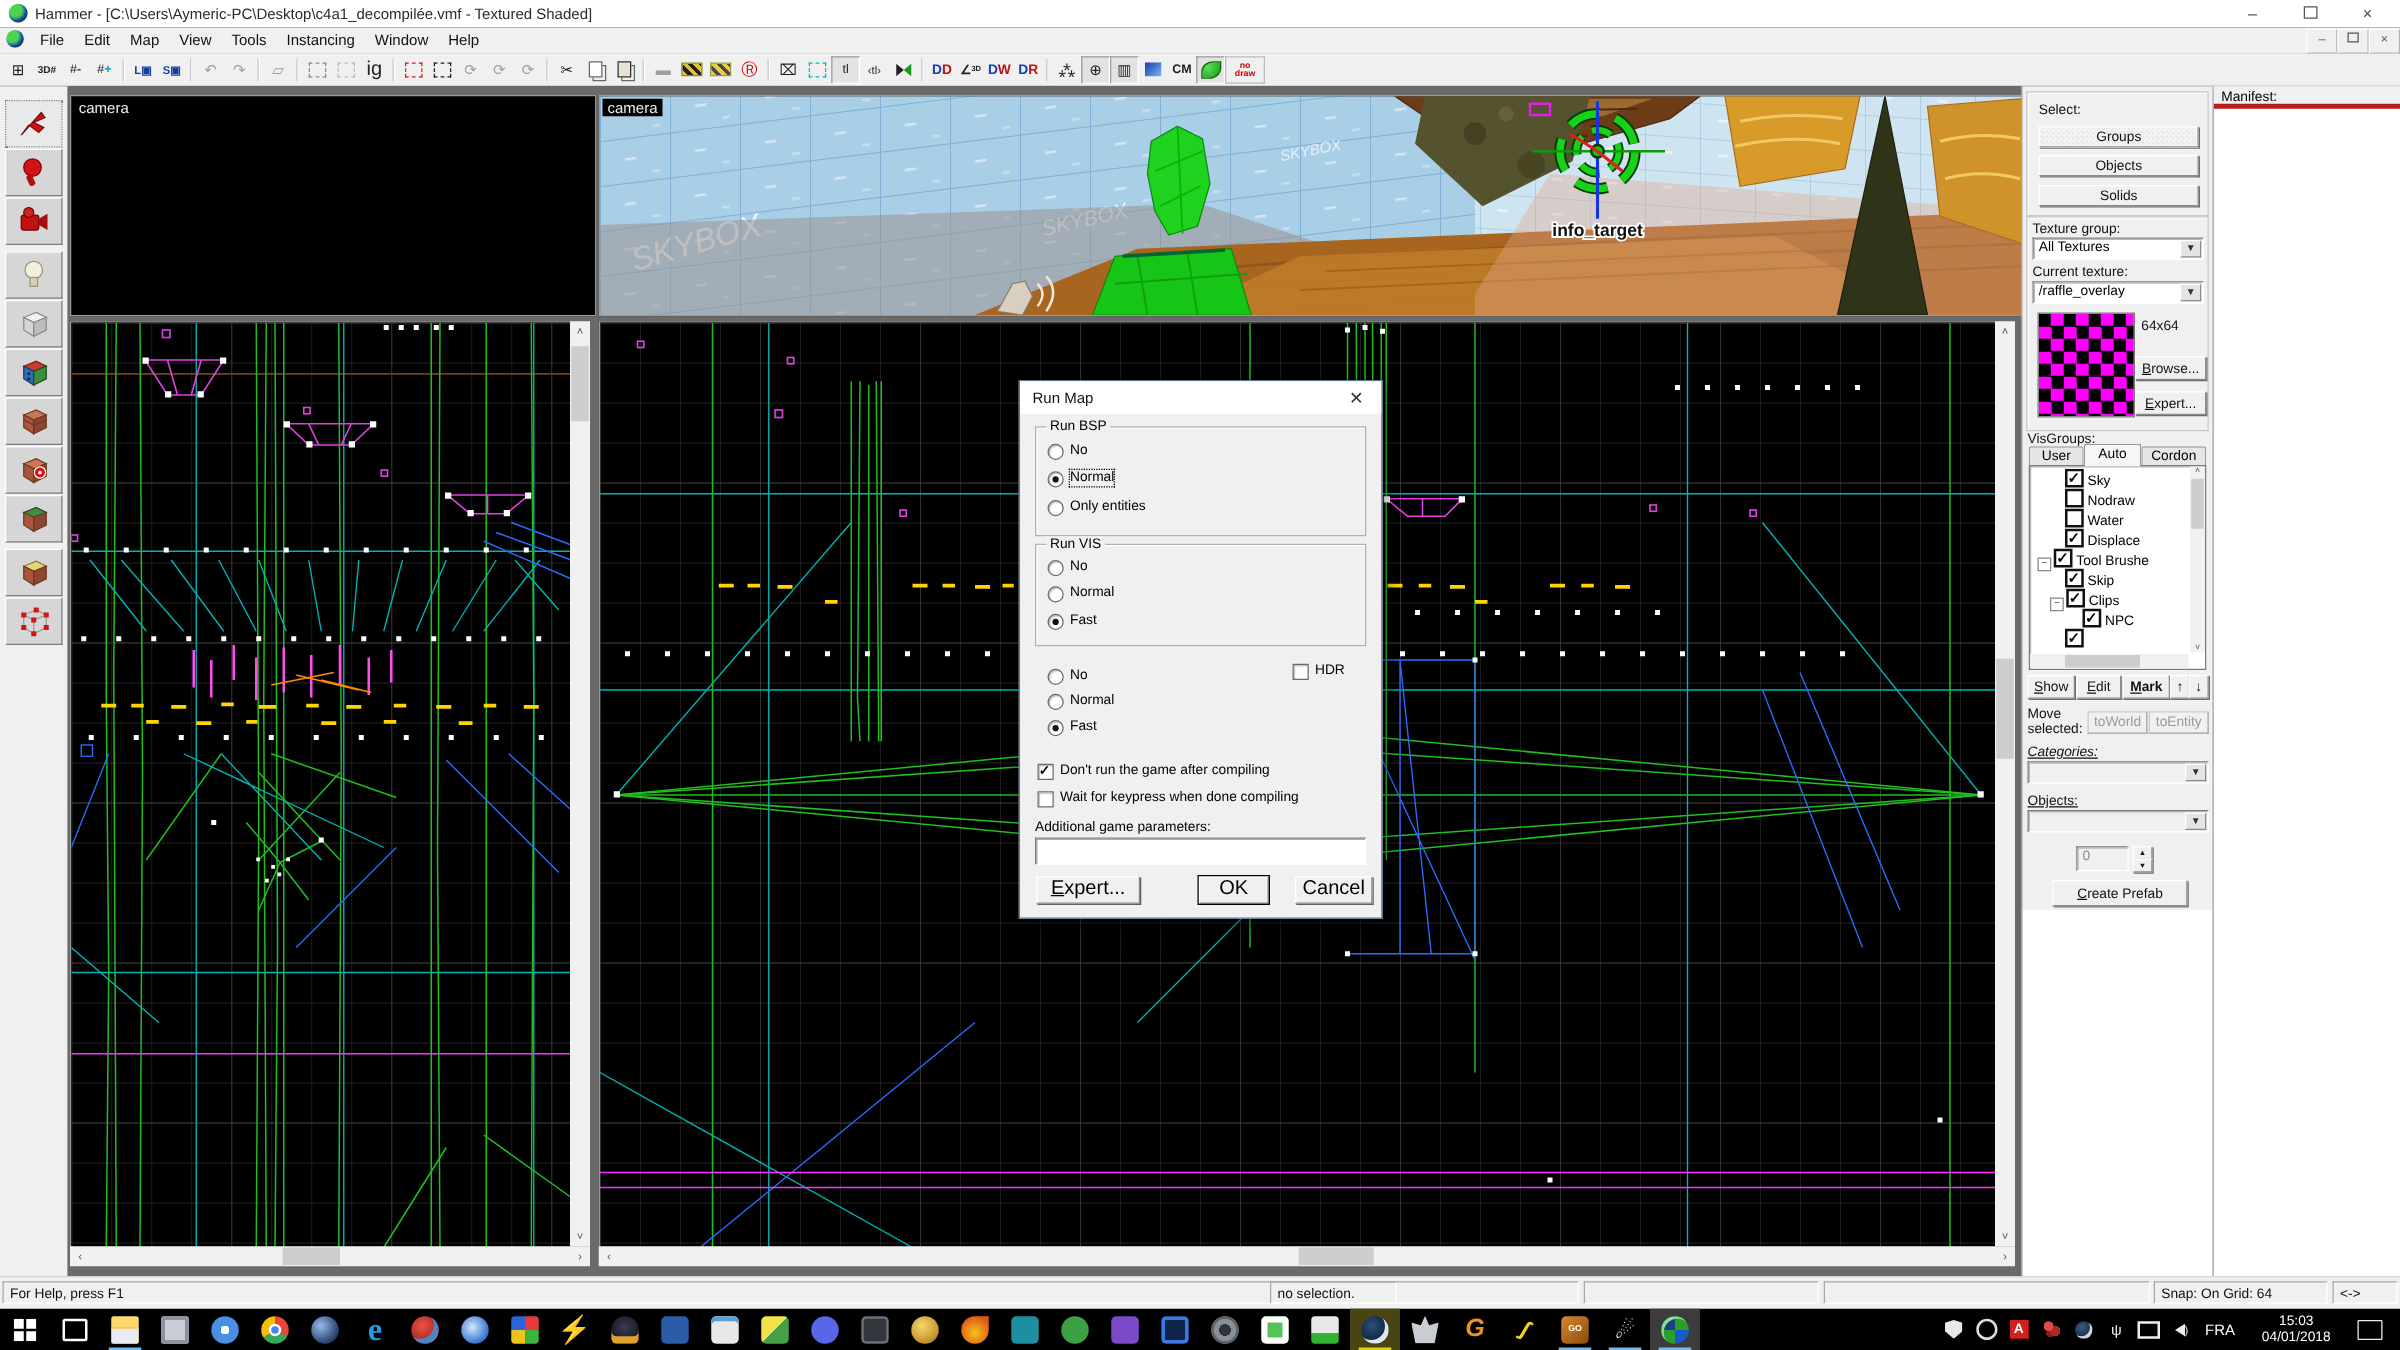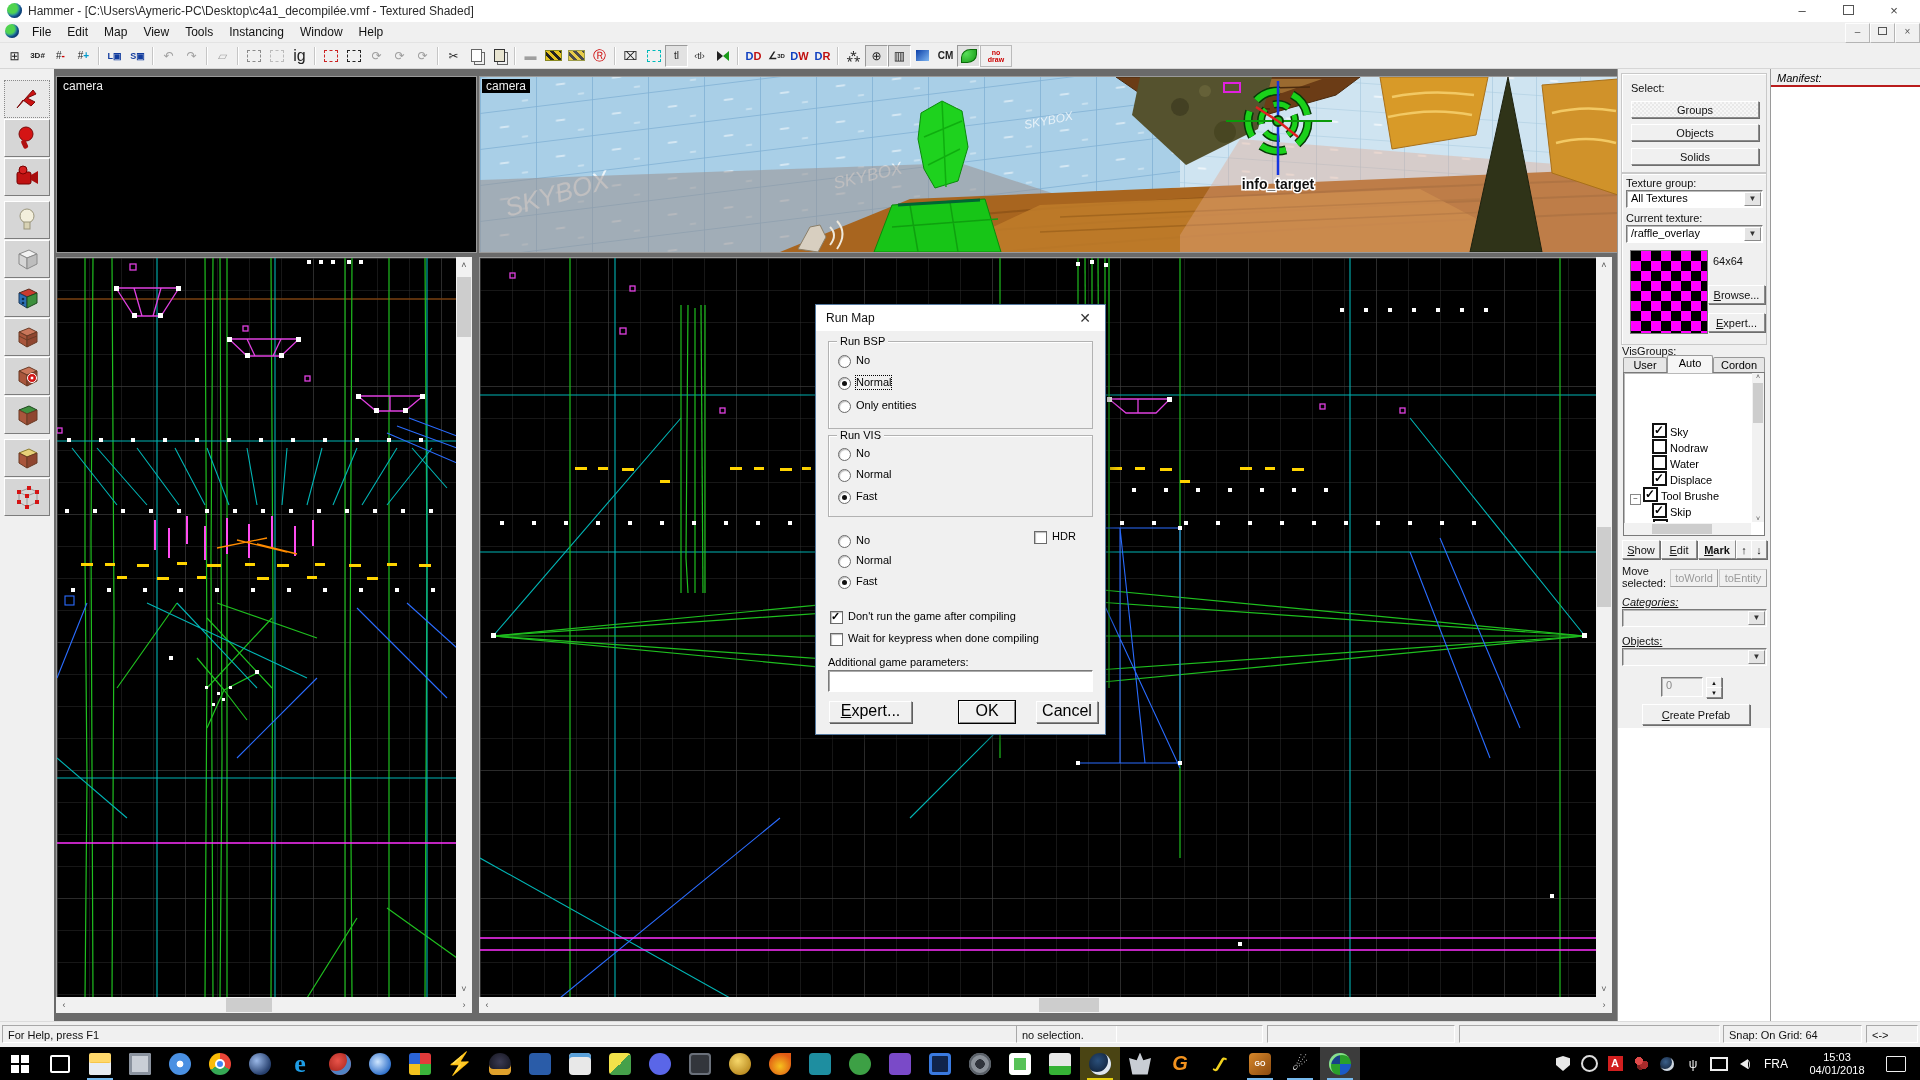--- a/index.html
+++ b/index.html
@@ -36,21 +36,21 @@
   .vp{position:absolute;border:1px solid #9a9a9a;background:#000;overflow:hidden;}
   .camchip{position:absolute;left:2px;top:2px;background:#000;color:#efefef;font-size:12px;padding:0 4px;line-height:14px;z-index:5;}
   .sbv{position:absolute;width:16px;background:#f1f1f1;}
   .sbh{position:absolute;height:16px;background:#f1f1f1;}
   .sbarr{position:absolute;color:#555;font-size:9px;text-align:center;line-height:16px;width:16px;height:16px;}
   .sbthumb{position:absolute;background:#cdcdcd;}
   
   .sidebar{left:1617px;top:69px;width:153px;height:659px;background:#f0f0f0;border-left:1px solid #9a9a9a;font-size:11px;}
   .sidebar-white{left:1617px;top:728px;width:153px;height:293px;background:#fff;border-left:1px solid #9a9a9a;}
   .manifest{left:1770px;top:69px;width:150px;height:952px;background:#fff;border-left:1px solid #9a9a9a;}
-  .manifest .mhead{position:absolute;left:0;top:0;width:100%;height:18px;background:#f0f0f0;border-bottom:2px solid #b91c1c;line-height:18px;padding-left:6px;box-sizing:border-box;font-style:italic;}
+  .manifest .mhead{position:absolute;left:0;top:0;width:100%;height:18px;background:#f0f0f0;border-bottom:4px solid #b91c1c;line-height:18px;padding-left:6px;box-sizing:border-box;}
   .etchbox{position:absolute;border:1px solid #c9c9c9;box-shadow:inset 1px 1px 0 #fff;}
   .btn{position:absolute;background:#f0f0f0;border:1px solid #8a8a8a;border-top-color:#fff;border-left-color:#fff;box-shadow:1px 1px 0 #6e6e6e;text-align:center;font-size:11px;color:#111;display:flex;align-items:center;justify-content:center;}
   .btn.checker{background:repeating-conic-gradient(#e9e9e9 0 25%,#f6f6f6 0 50%);background-size:4px 4px;}
   .btn.disab{color:#9a9a9a;box-shadow:none;border-color:#c9c9c9 #9f9f9f #9f9f9f #c9c9c9;}
   .ulf{display:block;}
   .ulf::first-letter{text-decoration:underline;}
   .combo{position:absolute;background:#fff;border:1px solid #7a7a7a;border-bottom-color:#fff;border-right-color:#fff;box-shadow:inset 1px 1px 0 #b9b9b9;}
   .combo .val{position:absolute;left:4px;top:1px;line-height:13px;}
   .combo .drop{position:absolute;right:1px;top:1px;bottom:1px;width:15px;background:#e4e4e4;border:1px solid #fff;border-right-color:#8a8a8a;border-bottom-color:#8a8a8a;text-align:center;color:#333;font-size:8px;line-height:12px;}
   .combo.disab{background:#f0f0f0;}
@@ -730,21 +730,21 @@
     <div class="btn" style="left:90px;top:244px;width:55px;height:17px;">
         <span class="ulf">Expert...</span>
       </div>
 
     <span class="slabel" style="left:4px;top:276px;">VisGroups:</span>
     <div class="tab" style="left:5px;top:288px;width:42px;"><span>User</span></div>
     <div class="tab active" style="left:49px;top:288px;width:44px;"><span>Auto</span></div>
     <div class="tab" style="left:95px;top:288px;width:50px;"><span>Cordon</span></div>
     <div class="treebox" style="left:5px;top:303px;width:140px;height:162px;">
       <div style="position:absolute;left:2px;top:2px;right:13px;bottom:13px;overflow:hidden;">
-        <div class="trow" style="padding-left:26px;margin-top:48px;"><span class="tcheck on"></span><span>Sky</span></div>
+        <div class="trow" style="padding-left:26px;"><span class="tcheck on"></span><span>Sky</span></div>
         <div class="trow" style="padding-left:26px;"><span class="tcheck"></span><span>Nodraw</span></div>
         <div class="trow" style="padding-left:26px;"><span class="tcheck"></span><span>Water</span></div>
         <div class="trow" style="padding-left:26px;"><span class="tcheck on"></span><span>Displace</span></div>
         <div class="trow" style="padding-left:4px;"><span class="texpand">−</span><span class="tcheck on"></span><span>Tool Brushe</span></div>
         <div class="trow" style="padding-left:26px;"><span class="tcheck on"></span><span>Skip</span></div>
         <div class="trow" style="padding-left:14px;"><span class="texpand">−</span><span class="tcheck on"></span><span>Clips</span></div>
         <div class="trow" style="padding-left:40px;"><span class="tcheck on"></span><span>NPC</span></div>
         <div class="trow" style="padding-left:26px;"><span class="tcheck on"></span></div>
       </div>
       <div style="position:absolute;right:0;top:0;bottom:13px;width:12px;background:#f1f1f1;">

